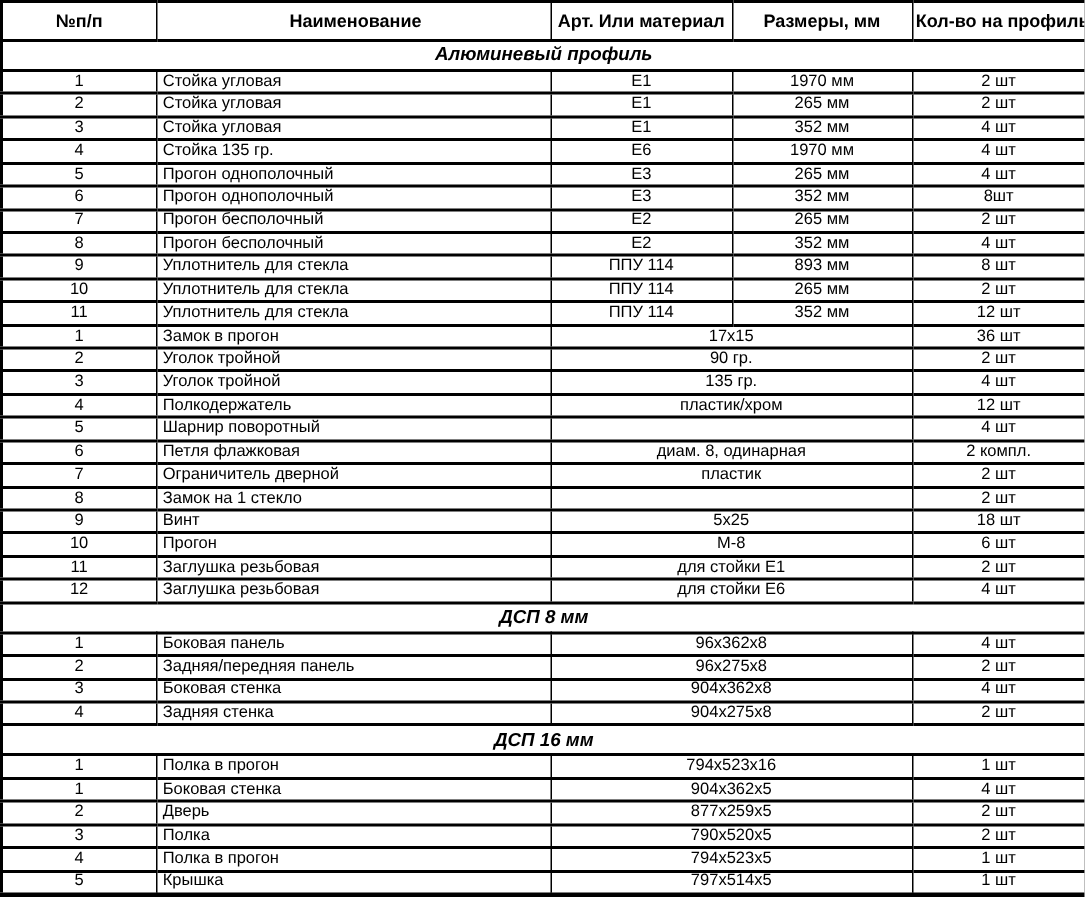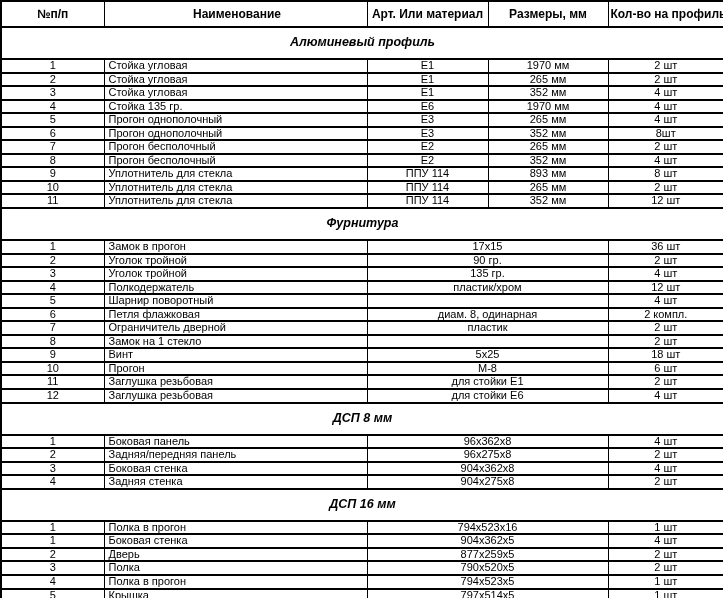--- a/index.html
+++ b/index.html
@@ -38,21 +38,21 @@
   }
   thead tr { height: 26px; margin-top: 16px; }
   thead th {
     font-size: 12px;
     font-weight: bold;
     text-align: center;
     vertical-align: middle;
   }
   thead th.h-name { text-align: center; padding-left: 5px; }
 
-  tr.section-row { height: 32px; margin-top: 12px; }
+  tr.section-row { height: 20px; margin-top: 12px; }
   tr.section-row td {
     font-size: 12.5px;
     font-weight: bold;
     font-style: italic;
     text-align: center;
     vertical-align: middle;
   }
 
   tbody tr.data-row td {
     font-size: 11px;
@@ -158,23 +158,20 @@
         <td class="c-size">265 мм</td>
         <td class="c-qty">2 шт</td>
       </tr>
       <tr class="data-row">
         <td class="c-num">11</td>
         <td class="c-name">Уплотнитель для стекла</td>
         <td class="c-art">ППУ 114</td>
         <td class="c-size">352 мм</td>
         <td class="c-qty">12 шт</td>
       </tr>
-      <tr class="section-row">
-        <td class="c-section" colspan="5">Фурнитура</td>
-      </tr>
       <tr class="data-row">
         <td class="c-num">1</td>
         <td class="c-name">Замок в прогон</td>
         <td class="c-spec" colspan="2">17х15</td>
         <td class="c-qty">36 шт</td>
       </tr>
       <tr class="data-row">
         <td class="c-num">2</td>
         <td class="c-name">Уголок тройной</td>
         <td class="c-spec" colspan="2">90 гр.</td>

